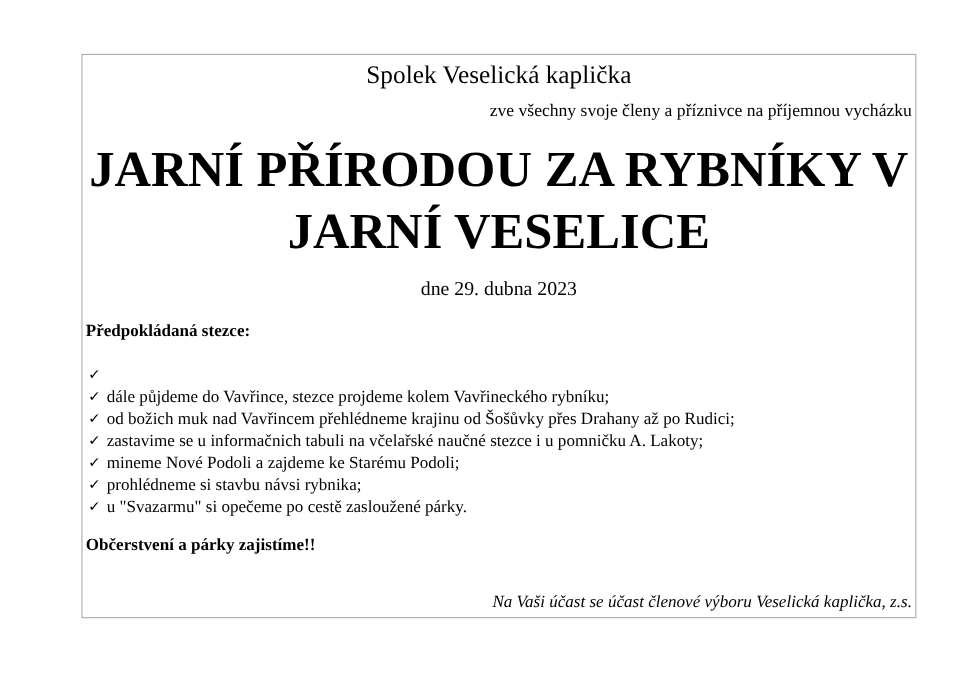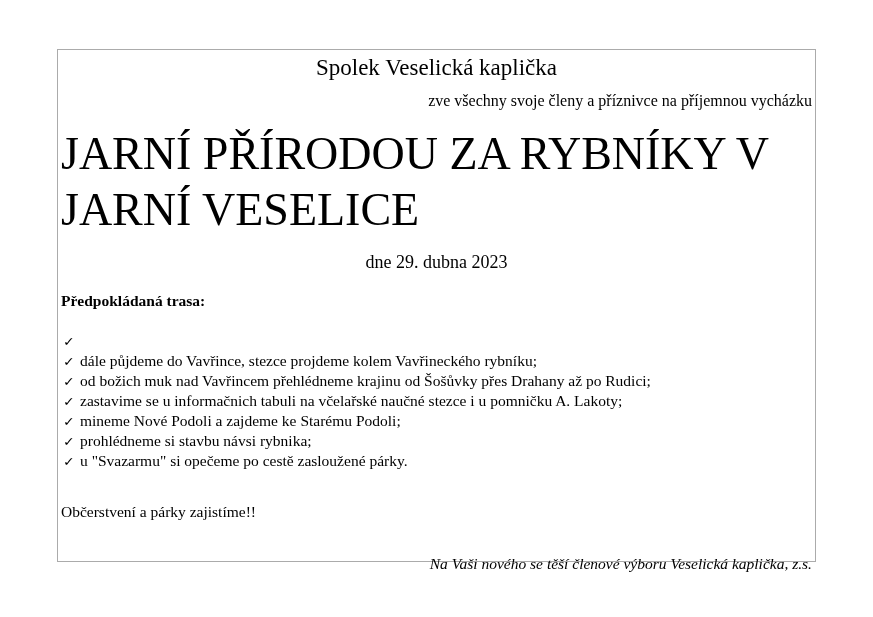--- a/index.html
+++ b/index.html
@@ -10,45 +10,45 @@
     color: #000000;
     overflow: hidden;
   }
   .page {
     position: relative;
     width: 873px; height: 617px;
     background: #ffffff;
   }
   .doc-border {
     position: absolute;
-    left: 57px; top: 49px;
+    left: 74px; top: 49px;
     width: 759px; height: 513px;
     border: 1px solid #ababab;
     padding: 0 3px;
     background: #ffffff;
   }
   .org-name {
     margin-top: 5px;
     text-align: center;
     font-size: 23px;
     line-height: 26px;
     font-weight: normal;
   }
   .invite-line {
     margin-top: 10px;
     text-align: right;
     font-size: 16px;
     line-height: 19px;
   }
   .main-title {
     margin-top: 16px;
-    text-align: left;
+    text-align: center;
     font-size: 46px;
     line-height: 56px;
-    font-weight: normal;
+    font-weight: bold;
     letter-spacing: 0px;
   }
   .date-line {
     margin-top: 11px;
     text-align: center;
     font-size: 18px;
     line-height: 26px;
   }
   .route-heading {
     margin-top: 17px;
@@ -77,24 +77,24 @@
   }
   .cursor-highlight {
     display: inline-block;
     width: 5px;
     height: 15px;
     background: #b0b0b0;
     vertical-align: -2px;
     margin: 0 2px 0 2px;
   }
   .promise-line {
-    margin-top: 32px;
+    margin-top: 16px;
     font-size: 15.5px;
     line-height: 18px;
-    font-weight: normal;
+    font-weight: bold;
   }
   .signature-line {
     margin-top: 34px;
     text-align: right;
     font-size: 15.5px;
     line-height: 18px;
     font-style: italic;
   }
 </style>
 </head>
@@ -107,21 +107,21 @@
 
     <div class="invite-line">zve všechny svoje členy a příznivce na příjemnou vycházku</div>
 
     <div class="main-title">
       <div>JARNÍ PŘÍRODOU ZA RYBNÍKY V</div>
       <div>JARNÍ VESELICE</div>
     </div>
 
     <div class="date-line">dne 29. dubna 2023</div>
 
-    <div class="route-heading">Předpokládaná trasa:</div>
+    <div class="route-heading">Předpokládaná stezce:</div>
 
     <ul class="route-list" id="route-list">
         <li>
           <span class="check-glyph">✓</span>
         </li>
         <li>
           <span class="check-glyph">✓</span>
           <span>dále půjdeme do Vavřince, stezce projdeme kolem Vavřineckého rybníku;</span>
         </li>
         <li>
@@ -141,16 +141,16 @@
           <span>prohlédneme si stavbu návsi rybnika;</span>
         </li>
         <li>
           <span class="check-glyph">✓</span>
           <span>u "Svazarmu" si opečeme po cestě zasloužené párky.</span>
         </li>
       </ul>
 
     <div class="promise-line">Občerstvení a párky zajistíme!!</div>
 
-    <div class="signature-line">Na Vaši nového se těší členové výboru Veselická kaplička, z.s.</div>
+    <div class="signature-line">Na Vaši účast se účast členové výboru Veselická kaplička, z.s.</div>
 
   </div>
 </div>
 
 </body></html>

